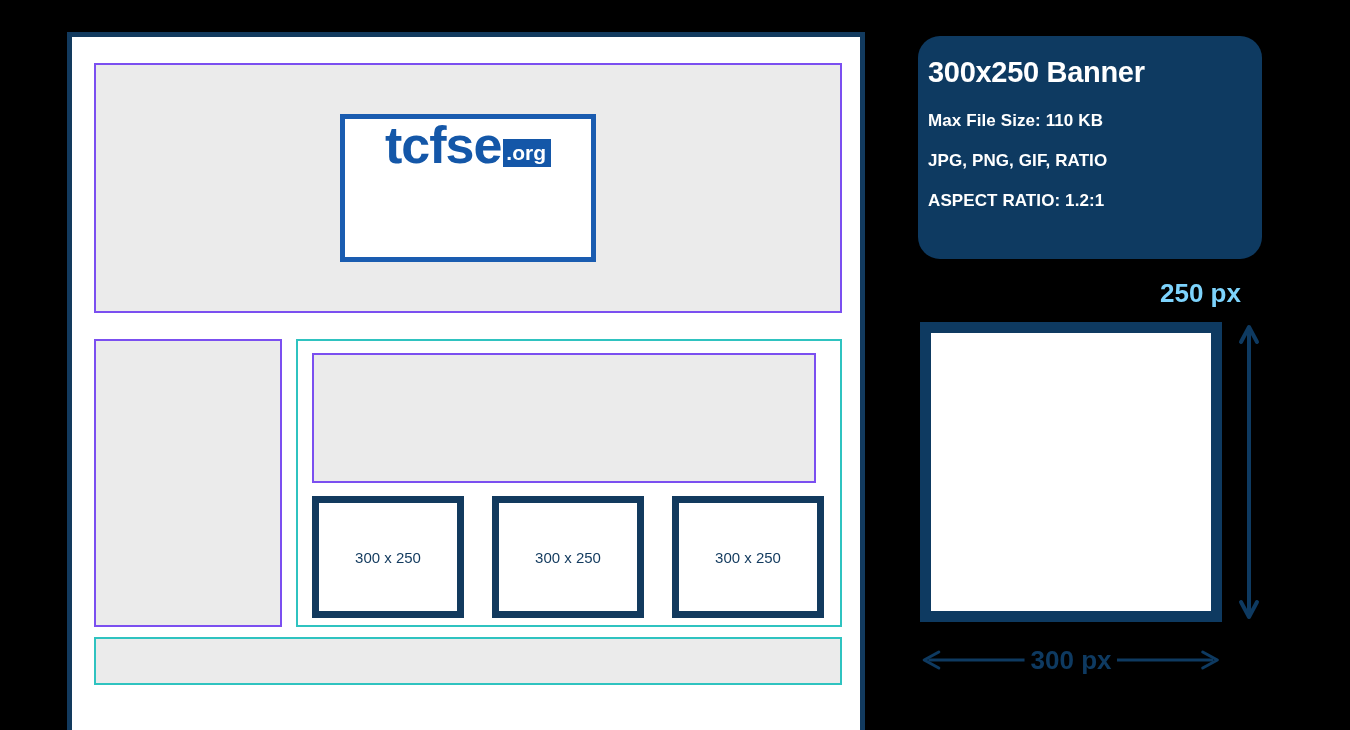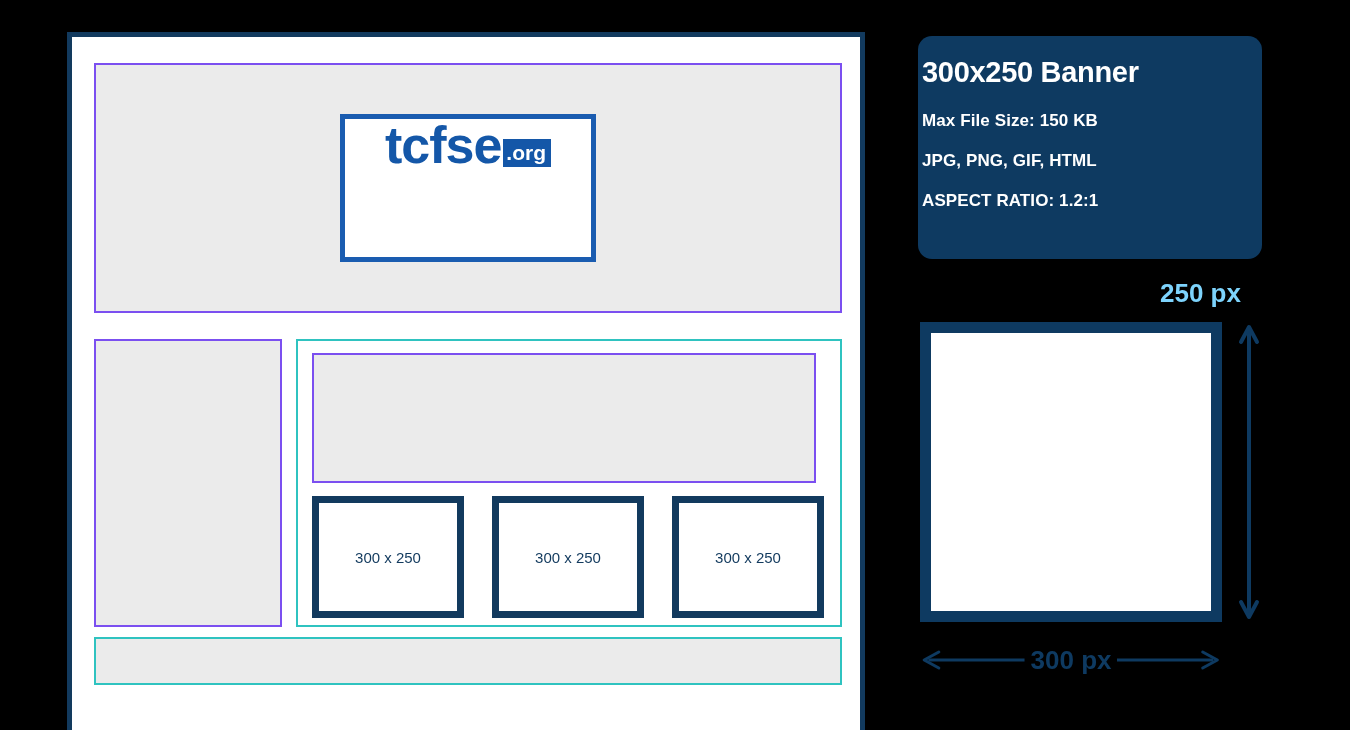--- a/index.html
+++ b/index.html
@@ -147,23 +147,23 @@
   }
 
   
   #spec-panel {
     position: absolute;
     left: 918px;
     top: 36px;
     width: 344px;
     height: 223px;
     background: #0e3a61;
-    border-radius: 14px;
-    box-sizing: border-box;
-    padding: 20px 4px;
+    border-radius: 22px;
+    box-sizing: border-box;
+    padding: 20px 10px;
   }
   #spec-title {
     color: #ffffff;
     font-size: 29px;
     font-weight: bold;
     margin: 0 0 22px 0;
     letter-spacing: -0.3px;
   }
   .spec-line {
     color: #ffffff;
@@ -254,22 +254,22 @@
         <span class="ad-slot-label">300 x 250</span>
       </div>
     </div>
   </div>
 
   <div id="footer-region"></div>
 </div>
 
 <div id="spec-panel">
   <div id="spec-title">300x250 Banner</div>
-  <div class="spec-line">Max File Size: 150 KB</div>
-  <div class="spec-line">JPG, PNG, GIF, HTML</div>
+  <div class="spec-line">Max File Size: 110 KB</div>
+  <div class="spec-line">JPG, PNG, GIF, RATIO</div>
   <div class="spec-line">ASPECT RATIO: 1.2:1</div>
 </div>
 
 <div id="height-label">250 px</div>
 
 <div id="preview-box"></div>
 
 <div id="height-arrow">
   <svg width="26" height="300" viewBox="0 0 26 300" xmlns="http://www.w3.org/2000/svg">
     <line x1="13" y1="8" x2="13" y2="292" stroke="#0e3a61" stroke-width="4"></line>

